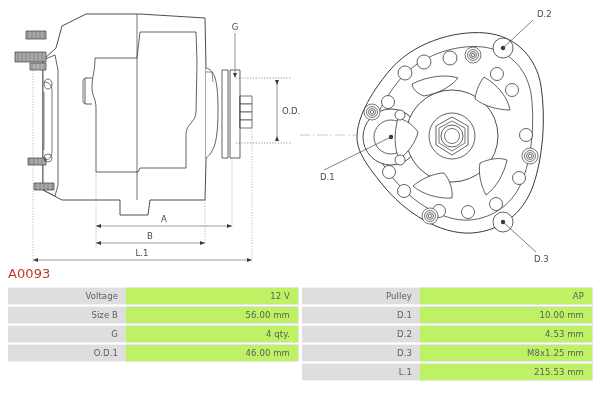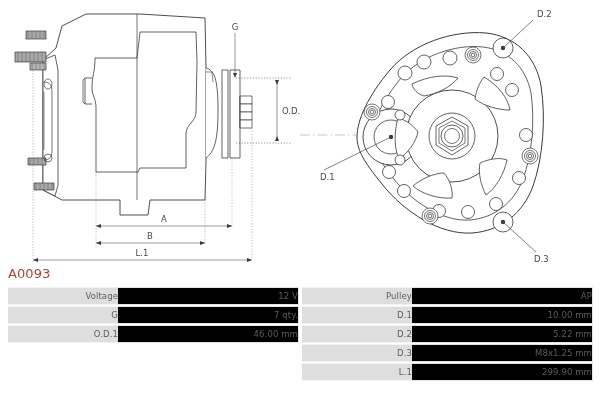--- a/index.html
+++ b/index.html
@@ -76,36 +76,36 @@
     border-collapse: separate;
     border-spacing: 0 1px;
     font-size: 8.5px;
     width: 291px;
   }
   .spec-table.left  { left: 8px; }
   .spec-table.right { left: 302px; }
 
   .spec-table td {
     height: 16px;
-    padding: 0 0 0 6px;
+    padding: 0 8px 0 6px;
     text-align: right;
     vertical-align: middle;
     white-space: nowrap;
     font-size: 8.5px;
     color: #5d5d5f;
     letter-spacing: 0.1px;
   }
   .spec-table td.k {
     width: 104px;
     background: #dededf;
     border-top: 1px solid #f3f3f3;
     border-bottom: 1px solid #f3f3f3;
   }
   .spec-table td.v {
-    background: #000000;
+    background: #bef264;
     border: 1px solid #e4e4e4;
     border-left: none;
   }
 
   
   text {
     font-family: "DejaVu Sans", "Liberation Sans", sans-serif;
     fill: #4a4a4a;
   }
 </style>
@@ -327,49 +327,53 @@
 
   <div id="spec-area">
 
     <table class="spec-table left">
       <tbody>
         <tr>
           <td class="k">Voltage</td>
           <td class="v">12 V</td>
         </tr>
         <tr>
+          <td class="k">Size B</td>
+          <td class="v">56.00 mm</td>
+        </tr>
+        <tr>
           <td class="k">G</td>
-          <td class="v">7 qty.</td>
+          <td class="v">4 qty.</td>
         </tr>
         <tr>
           <td class="k">O.D.1</td>
           <td class="v">46.00 mm</td>
         </tr>
       </tbody>
     </table>
 
     <table class="spec-table right">
       <tbody>
         <tr>
           <td class="k">Pulley</td>
           <td class="v">AP</td>
         </tr>
         <tr>
           <td class="k">D.1</td>
           <td class="v">10.00 mm</td>
         </tr>
         <tr>
           <td class="k">D.2</td>
-          <td class="v">5.22 mm</td>
+          <td class="v">4.53 mm</td>
         </tr>
         <tr>
           <td class="k">D.3</td>
           <td class="v">M8x1.25 mm</td>
         </tr>
         <tr>
           <td class="k">L.1</td>
-          <td class="v">299.90 mm</td>
+          <td class="v">215.53 mm</td>
         </tr>
       </tbody>
     </table>
   </div>
 
 </div>
 
 </body></html>

